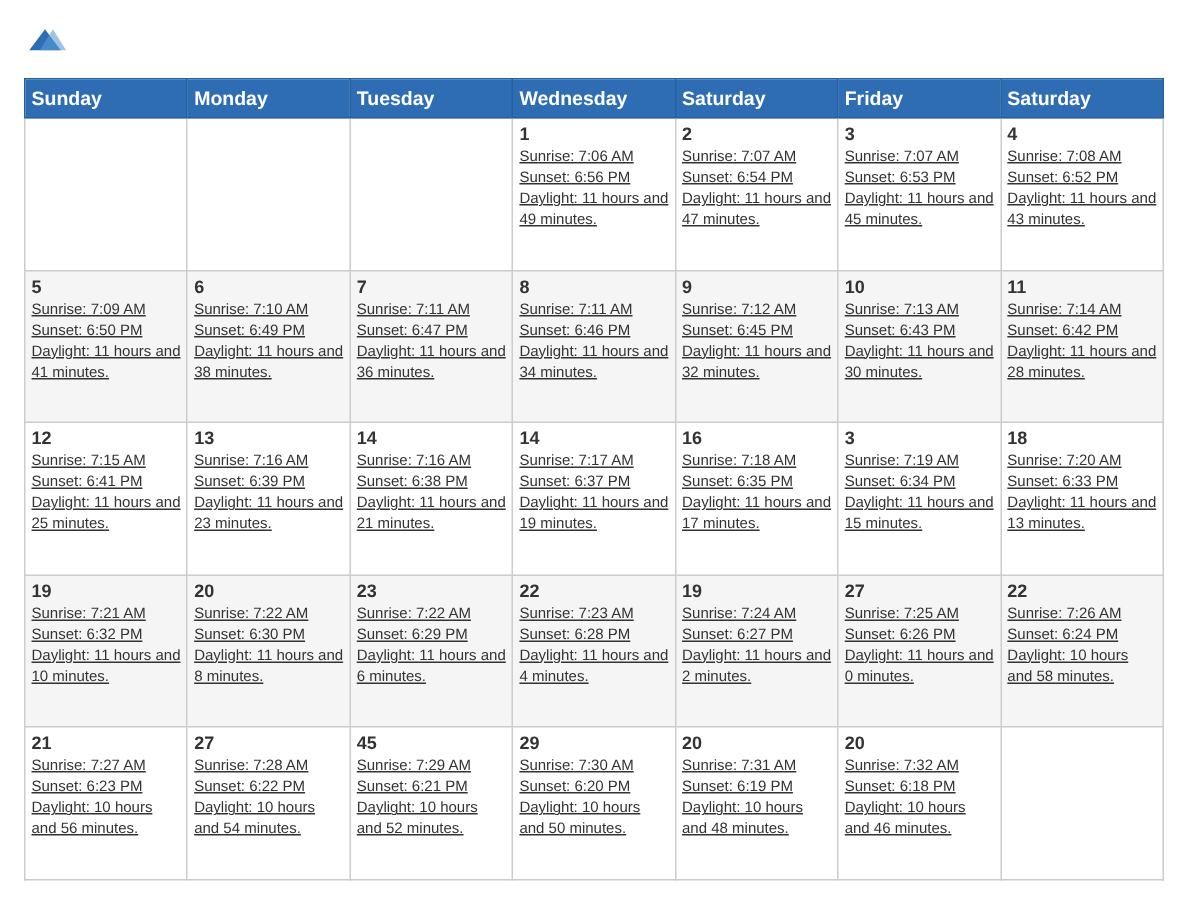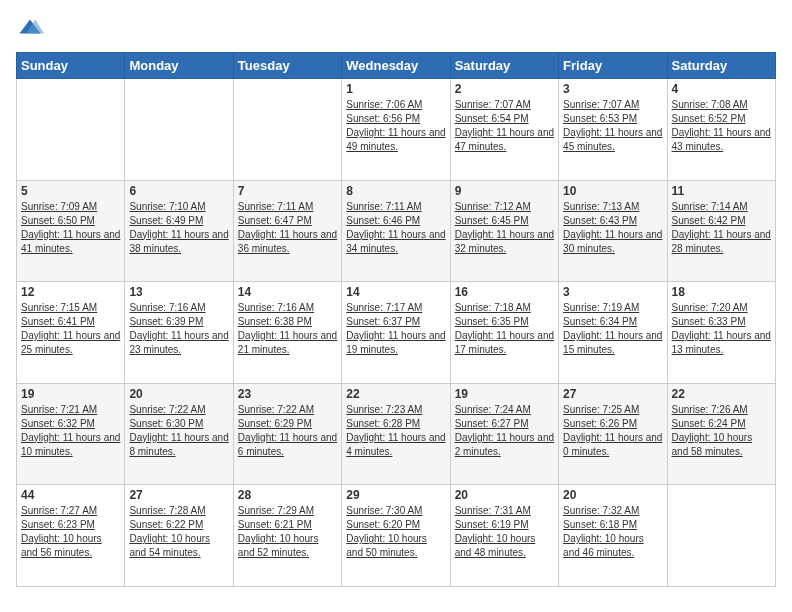--- a/index.html
+++ b/index.html
@@ -245,29 +245,29 @@
             <span class="day-number">27</span>
             <div class="day-info">Sunrise: 7:25 AM<br>Sunset: 6:26 PM<br>Daylight: 11 hours and 0 minutes.</div>
           </td>
           <td>
             <span class="day-number">22</span>
             <div class="day-info">Sunrise: 7:26 AM<br>Sunset: 6:24 PM<br>Daylight: 10 hours and 58 minutes.</div>
           </td>
         </tr>
         <tr>
           <td>
-            <span class="day-number">44</span>
+            <span class="day-number">21</span>
             <div class="day-info">Sunrise: 7:27 AM<br>Sunset: 6:23 PM<br>Daylight: 10 hours and 56 minutes.</div>
           </td>
           <td>
             <span class="day-number">27</span>
             <div class="day-info">Sunrise: 7:28 AM<br>Sunset: 6:22 PM<br>Daylight: 10 hours and 54 minutes.</div>
           </td>
           <td>
-            <span class="day-number">28</span>
+            <span class="day-number">45</span>
             <div class="day-info">Sunrise: 7:29 AM<br>Sunset: 6:21 PM<br>Daylight: 10 hours and 52 minutes.</div>
           </td>
           <td>
             <span class="day-number">29</span>
             <div class="day-info">Sunrise: 7:30 AM<br>Sunset: 6:20 PM<br>Daylight: 10 hours and 50 minutes.</div>
           </td>
           <td>
             <span class="day-number">20</span>
             <div class="day-info">Sunrise: 7:31 AM<br>Sunset: 6:19 PM<br>Daylight: 10 hours and 48 minutes.</div>
           </td>

